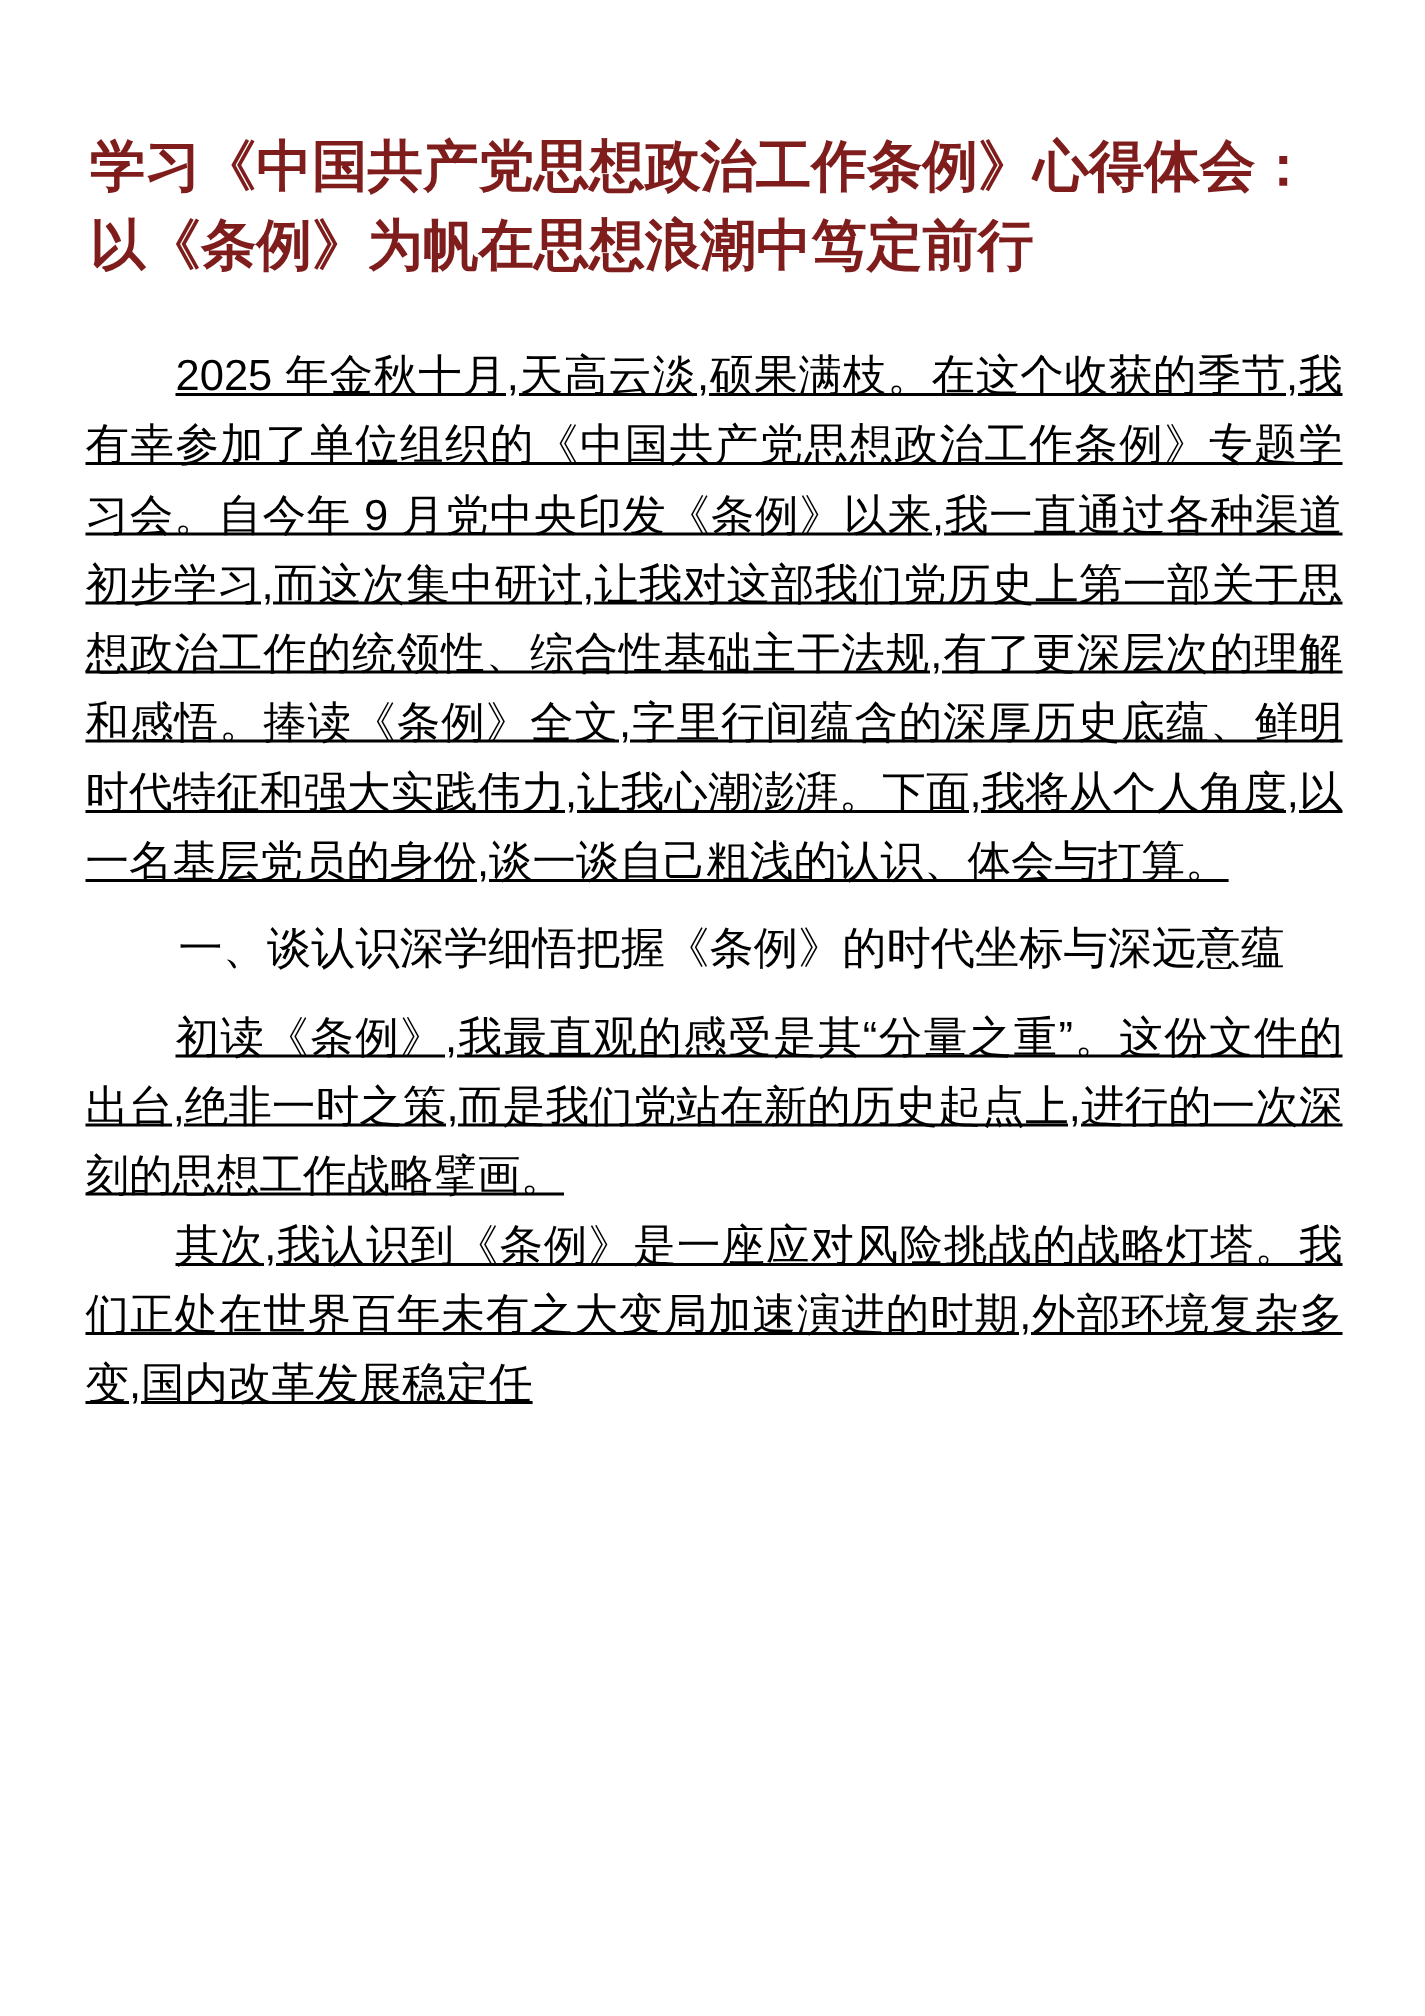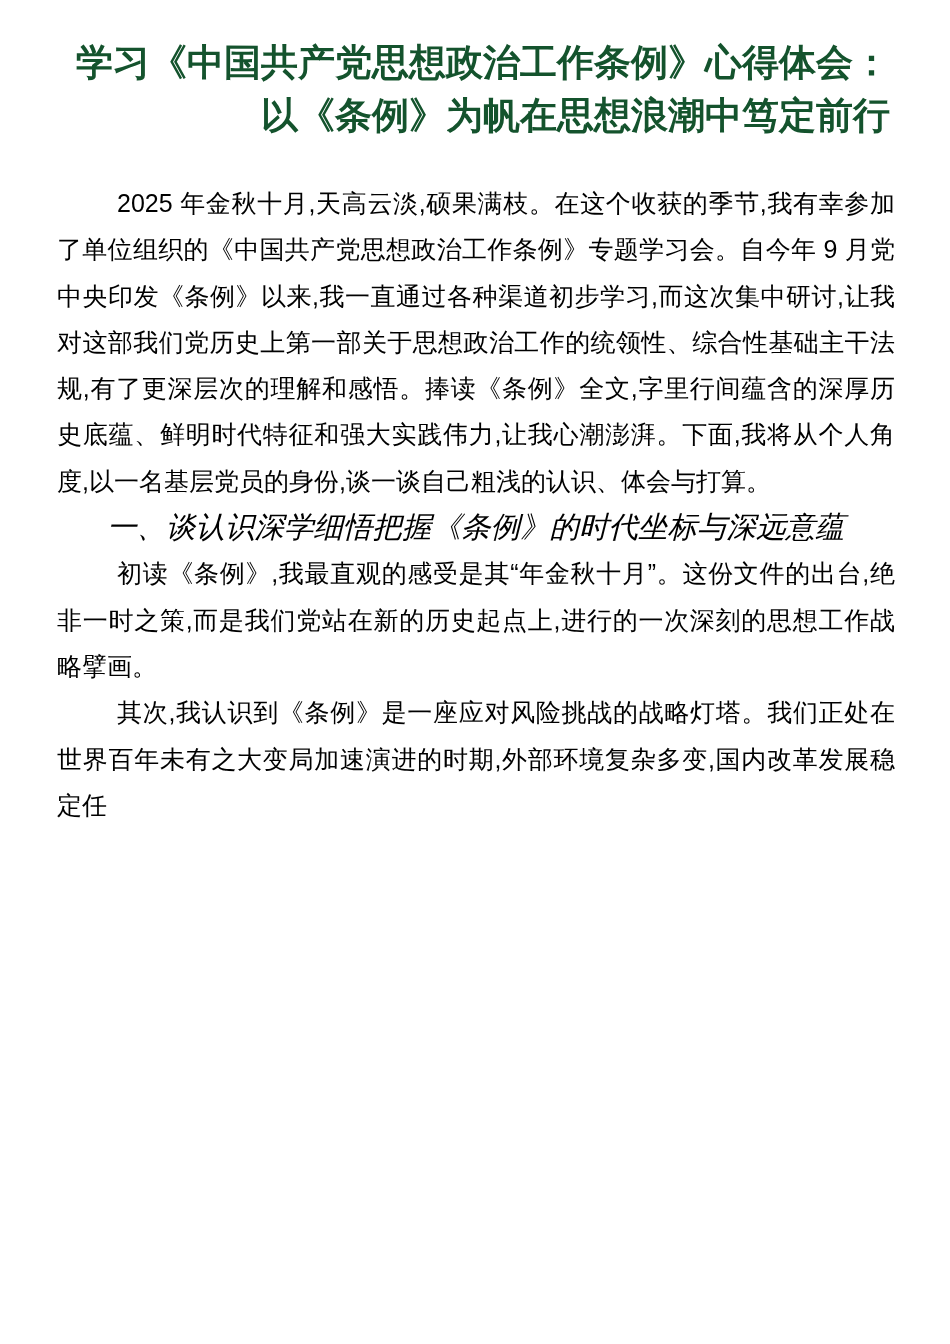--- a/index.html
+++ b/index.html
@@ -18,69 +18,69 @@
   .page {
     position: relative;
     width: 950px;
     height: 1344px;
     box-sizing: border-box;
     padding: 0;
     background: #ffffff;
   }
   .doc-title {
     margin: 0;
-    padding: 36px 60px 0 60px;
+    padding: 84px 60px 0 60px;
     font-size: 37px;
     font-weight: 700;
     line-height: 53px;
-    text-align: right;
+    text-align: left;
     letter-spacing: 0px;
-    color: #14532d;
+    color: #7f1d1d;
   }
   .body-block {
     padding: 0 55px 0 57px;
     margin-top: 38px;
   }
   p.para {
     margin: 0;
-    font-size: 25px;
+    font-size: 29px;
     line-height: 46.3px;
     text-align: justify;
     text-justify: inter-character;
     text-indent: 60px;
     letter-spacing: 0px;
     color: #000000;
     word-break: break-all;
+    text-decoration: underline;
   }
   p.heading-para {
-    margin: 0;
+    margin: 12px;
     font-size: 29.5px;
     line-height: 46.3px;
     text-align: left;
     text-indent: 50px;
     color: #000000;
-    font-style: italic;
   }
   p.para-last {
     
     text-align: justify;
   }
 </style>
 </head>
 <body>
 
 <div class="page">
 
   <h1 class="doc-title">学习《中国共产党思想政治工作条例》心得体会：以《条例》为帆在思想浪潮中笃定前行</h1>
 
   <div class="body-block">
 
     <p class="para">2025 年金秋十月,天高云淡,硕果满枝。在这个收获的季节,我有幸参加了单位组织的《中国共产党思想政治工作条例》专题学习会。自今年 9 月党中央印发《条例》以来,我一直通过各种渠道初步学习,而这次集中研讨,让我对这部我们党历史上第一部关于思想政治工作的统领性、综合性基础主干法规,有了更深层次的理解和感悟。捧读《条例》全文,字里行间蕴含的深厚历史底蕴、鲜明时代特征和强大实践伟力,让我心潮澎湃。下面,我将从个人角度,以一名基层党员的身份,谈一谈自己粗浅的认识、体会与打算。</p>
 
     <p class="heading-para">一、谈认识深学细悟把握《条例》的时代坐标与深远意蕴</p>
 
-    <p class="para">初读《条例》,我最直观的感受是其“年金秋十月”。这份文件的出台,绝非一时之策,而是我们党站在新的历史起点上,进行的一次深刻的思想工作战略擘画。</p>
+    <p class="para">初读《条例》,我最直观的感受是其“分量之重”。这份文件的出台,绝非一时之策,而是我们党站在新的历史起点上,进行的一次深刻的思想工作战略擘画。</p>
 
 
     <p class="para para-last">其次,我认识到《条例》是一座应对风险挑战的战略灯塔。我们正处在世界百年未有之大变局加速演进的时期,外部环境复杂多变,国内改革发展稳定任</p>
 
   </div>
 </div>
 
 </body></html>

